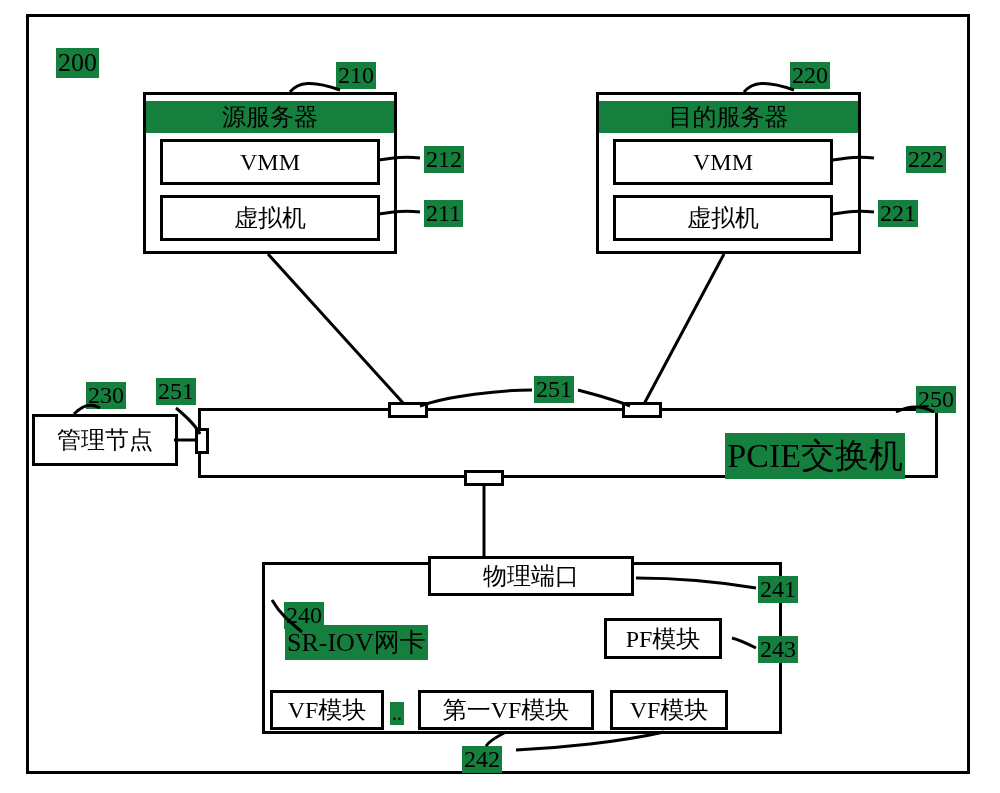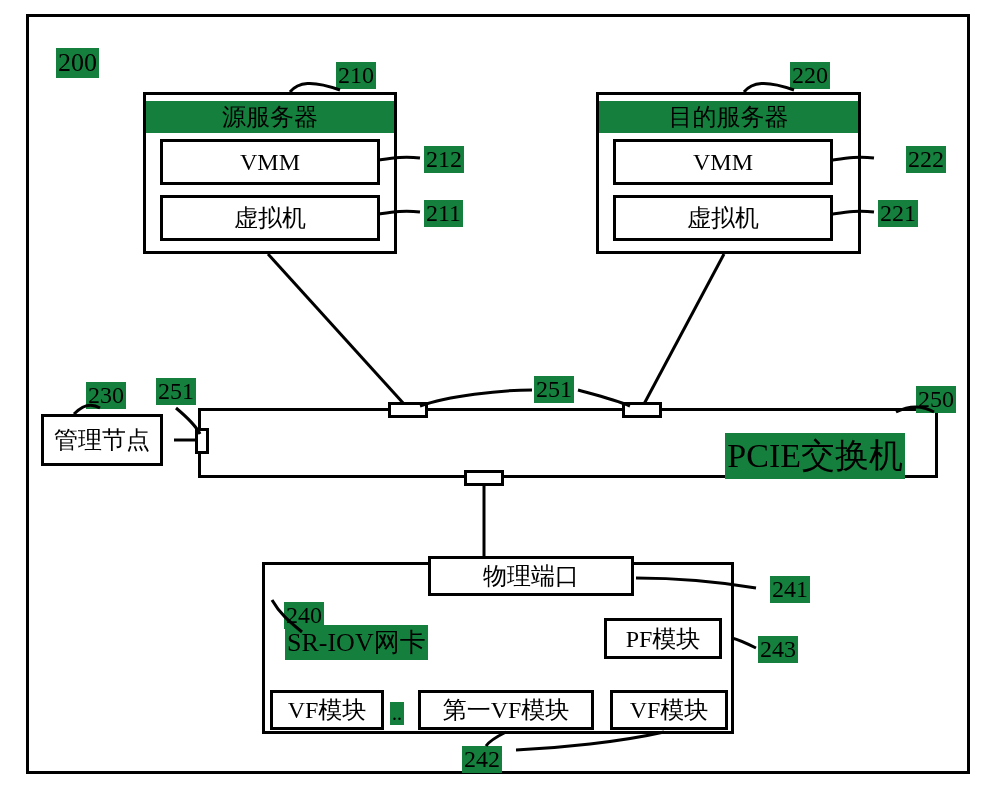--- a/index.html
+++ b/index.html
@@ -67,39 +67,39 @@
       <span style="font-family:'Times New Roman',serif;">VMM</span>
     </div>
     <div class="box center-text" style="left:14px; top:100px; width:220px; height:46px;">
       <span>虚拟机</span>
     </div>
   </div>
   <div class="label" style="left:790px; top:62px;">220</div>
   <div class="label" style="left:878px; top:146px;margin-left:28px;">222</div>
   <div class="label" style="left:878px; top:200px;">221</div>
 
-  <div class="box center-text" style="left:41px; top:414px; width:122px; height:52px;">
+  <div class="box center-text" style="left:32px; top:414px; width:146px; height:52px;">
     <span>管理节点</span>
   </div>
   <div class="label" style="left:86px; top:382px;">230</div>
 
   <div class="box" style="left:198px; top:408px; width:740px; height:70px;">
     <div class="label" style="right:30px; top:22px; font-size:34px;">PCIE交换机</div>
   </div>
 
   <div class="box" style="left:195px; top:428px; width:14px; height:26px;"></div>
   <div class="box" style="left:388px; top:402px; width:40px; height:16px;"></div>
   <div class="box" style="left:622px; top:402px; width:40px; height:16px;"></div>
   <div class="box" style="left:464px; top:470px; width:40px; height:16px;"></div>
 
   <div class="label" style="left:916px; top:386px;">250</div>
   <div class="label" style="left:534px; top:376px;">251</div>
   <div class="label" style="left:156px; top:378px;">251</div>
 
-  <div class="box" style="left:262px; top:562px; width:472px; height:172px;">
+  <div class="box" style="left:262px; top:562px; width:520px; height:172px;">
     <div class="label" style="left:20px; top:60px; font-size:26px;">SR-IOV网卡</div>
   </div>
 
   <div class="box center-text" style="left:428px; top:556px; width:206px; height:40px;">
     <span>物理端口</span>
   </div>
 
   <div class="box center-text" style="left:604px; top:618px; width:118px; height:41px;">
     <span>PF模块</span>
   </div>
@@ -109,21 +109,21 @@
   </div>
   <div class="label" style="left:390px; top:702px; font-size:20px;">..</div>
   <div class="box center-text" style="left:418px; top:690px; width:176px; height:40px;">
     <span>第一VF模块</span>
   </div>
   <div class="box center-text" style="left:610px; top:690px; width:118px; height:40px;">
     <span>VF模块</span>
   </div>
 
   <div class="label" style="left:284px; top:602px;">240</div>
-  <div class="label" style="left:758px; top:576px;margin-left:12px;">241</div>
+  <div class="label" style="left:758px; top:576px;">241</div>
   <div class="label" style="left:758px; top:636px;">243</div>
   <div class="label" style="left:462px; top:746px;text-align:center;">242</div>
 
   <svg class="lines">
     <g stroke="#000" stroke-width="3" fill="none">
 
       <path d="M340 90 C 312 80, 298 82, 290 92"></path>
       <path d="M794 90 C 766 80, 752 82, 744 92"></path>
 
       <path d="M420 158 C 404 156, 392 158, 378 160"></path>

